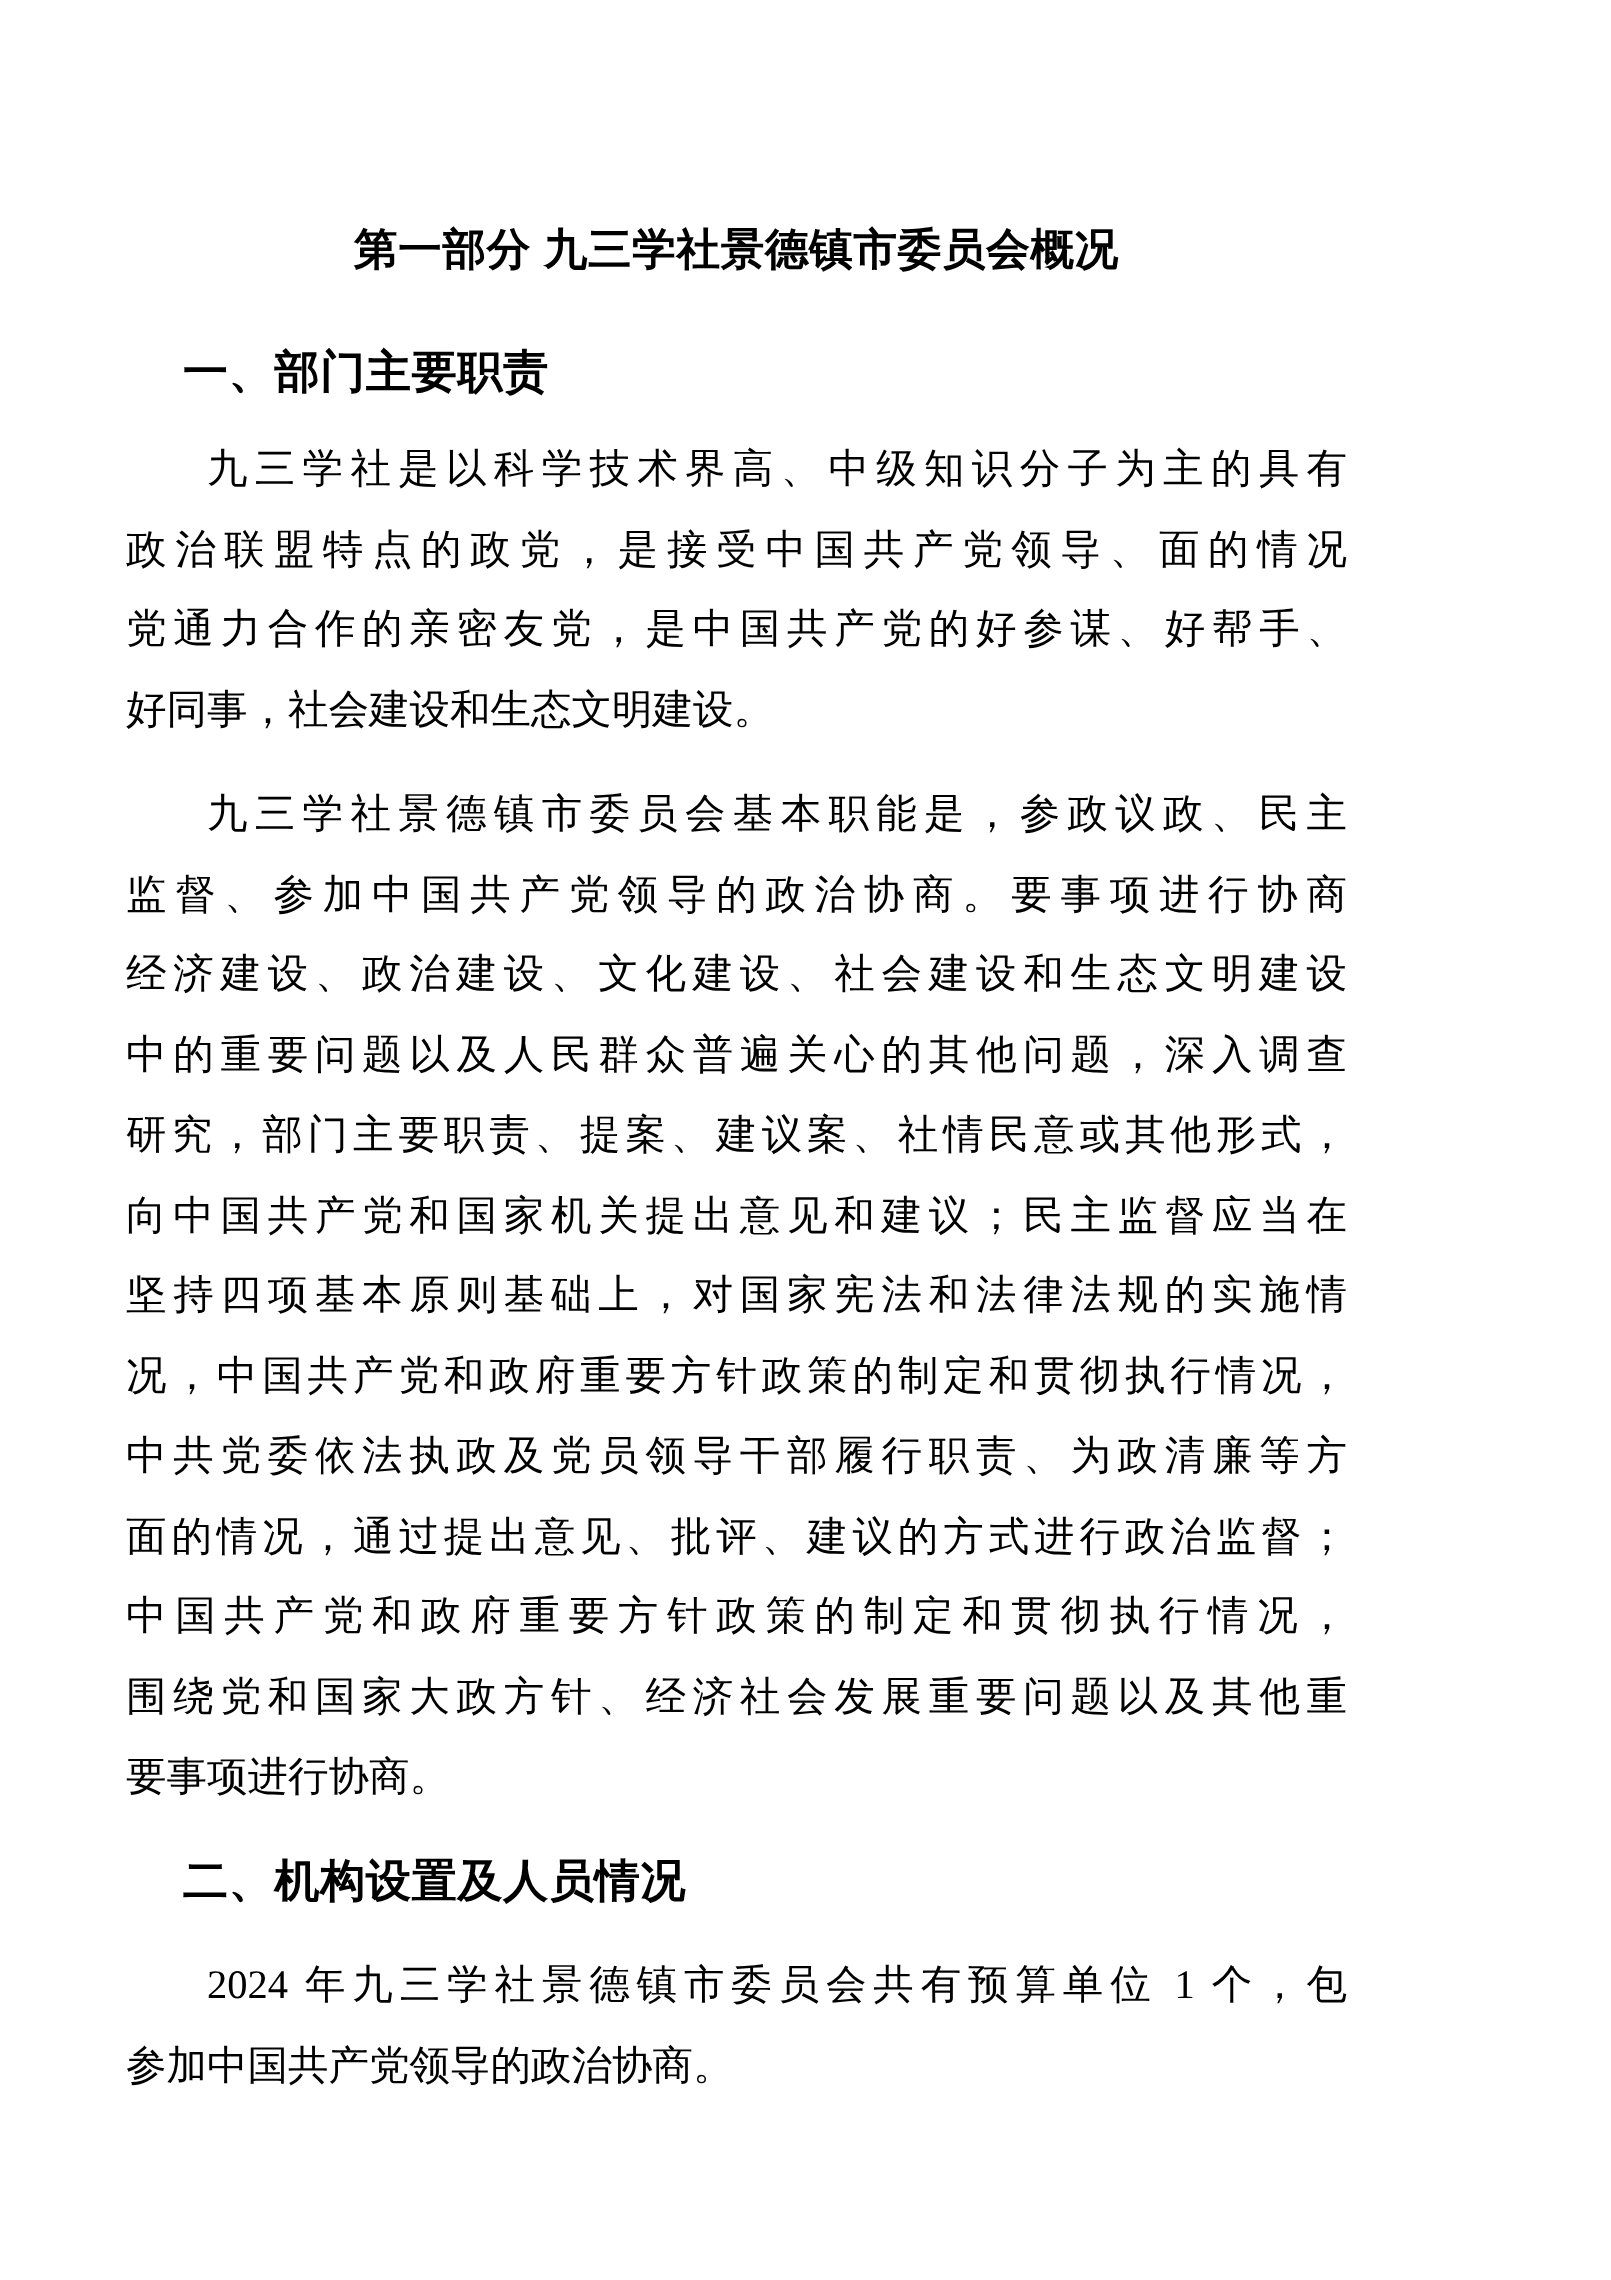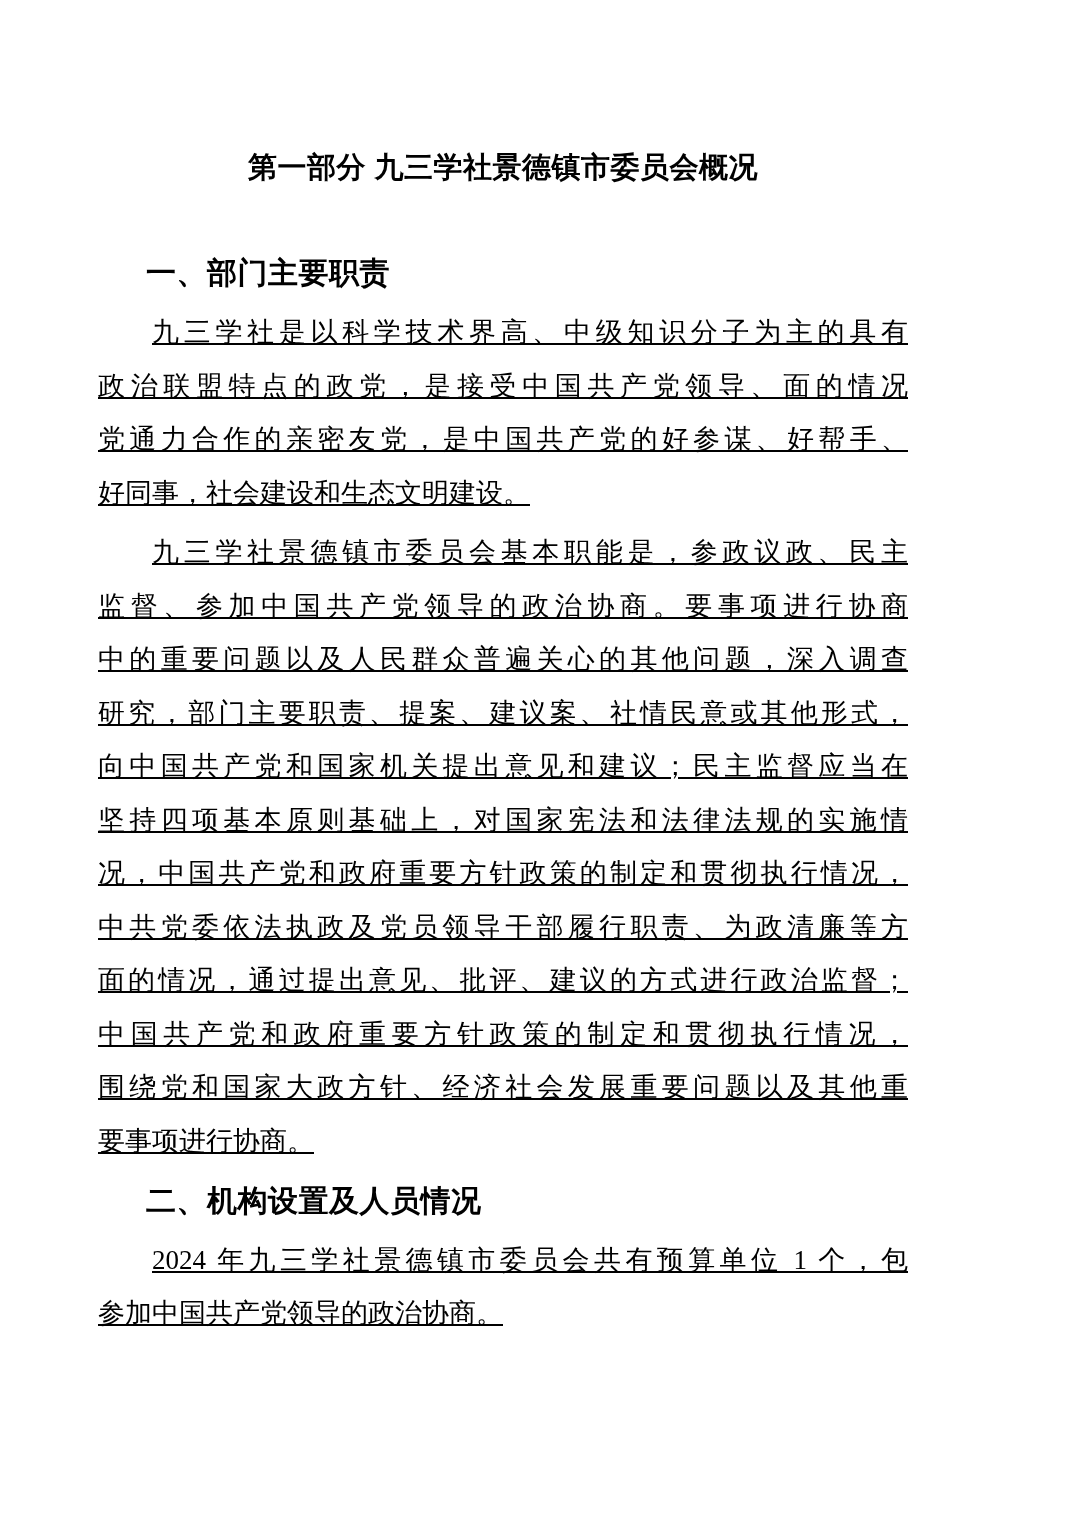--- a/index.html
+++ b/index.html
@@ -6,21 +6,21 @@
     margin: 0;
     padding: 0;
     background: #ffffff;
   }
   .page {
     position: relative;
     width: 1074px;
     height: 1520px;
     background: #ffffff;
     box-sizing: border-box;
-    padding: 146px 160px 0 92px;
+    padding: 146px 160px 0 68px;
     color: #000000;
     font-family: "Liberation Serif", "DejaVu Serif", serif;
     overflow: hidden;
   }
   .doc-title {
     margin: 0;
     text-align: center;
     font-family: "Liberation Sans", "DejaVu Sans", sans-serif;
     font-weight: 700;
     font-size: 29px;
@@ -29,36 +29,35 @@
     white-space: pre;
   }
   .section-heading {
     margin: 0;
     font-family: "Liberation Sans", "DejaVu Sans", sans-serif;
     font-weight: 700;
     font-size: 30px;
     letter-spacing: 0.5px;
   }
   .heading-first {
-    margin-top: 64px;
+    margin-top: 40px;
     line-height: 42px;
     text-indent: 54px;
   }
   .heading-row {
     line-height: 53.5px;
     text-indent: 54px;
   }
   .content {
     margin-top: 12px;
     font-size: 27px;
     line-height: 53.5px;
   }
   .paragraph {
-    margin: 6px;
-    text-decoration: underline;
+    margin: 16px;
   }
   .text-line {
     text-align: justify;
     text-align-last: justify;
     text-justify: inter-character;
     height: 53.5px;
     overflow: hidden;
   }
   .text-line.indent {
     text-indent: 2em;
@@ -81,20 +80,21 @@
     <div class="paragraph">
       <div class="text-line indent">九三学社是以科学技术界高、中级知识分子为主的具有</div>
       <div class="text-line">政治联盟特点的政党，是接受中国共产党领导、面的情况</div>
       <div class="text-line">党通力合作的亲密友党，是中国共产党的好参谋、好帮手、</div>
       <div class="text-line last">好同事，社会建设和生态文明建设。</div>
     </div>
 
     <div class="paragraph">
       <div class="text-line indent">九三学社景德镇市委员会基本职能是，参政议政、民主</div>
       <div class="text-line">监督、参加中国共产党领导的政治协商。要事项进行协商</div>
+      <div class="text-line">经济建设、政治建设、文化建设、社会建设和生态文明建设</div>
       <div class="text-line">中的重要问题以及人民群众普遍关心的其他问题，深入调查</div>
       <div class="text-line">研究，部门主要职责、提案、建议案、社情民意或其他形式，</div>
       <div class="text-line">向中国共产党和国家机关提出意见和建议；民主监督应当在</div>
       <div class="text-line">坚持四项基本原则基础上，对国家宪法和法律法规的实施情</div>
       <div class="text-line">况，中国共产党和政府重要方针政策的制定和贯彻执行情况，</div>
       <div class="text-line">中共党委依法执政及党员领导干部履行职责、为政清廉等方</div>
       <div class="text-line">面的情况，通过提出意见、批评、建议的方式进行政治监督；</div>
       <div class="text-line">中国共产党和政府重要方针政策的制定和贯彻执行情况，</div>
       <div class="text-line">围绕党和国家大政方针、经济社会发展重要问题以及其他重</div>
       <div class="text-line last">要事项进行协商。</div>

